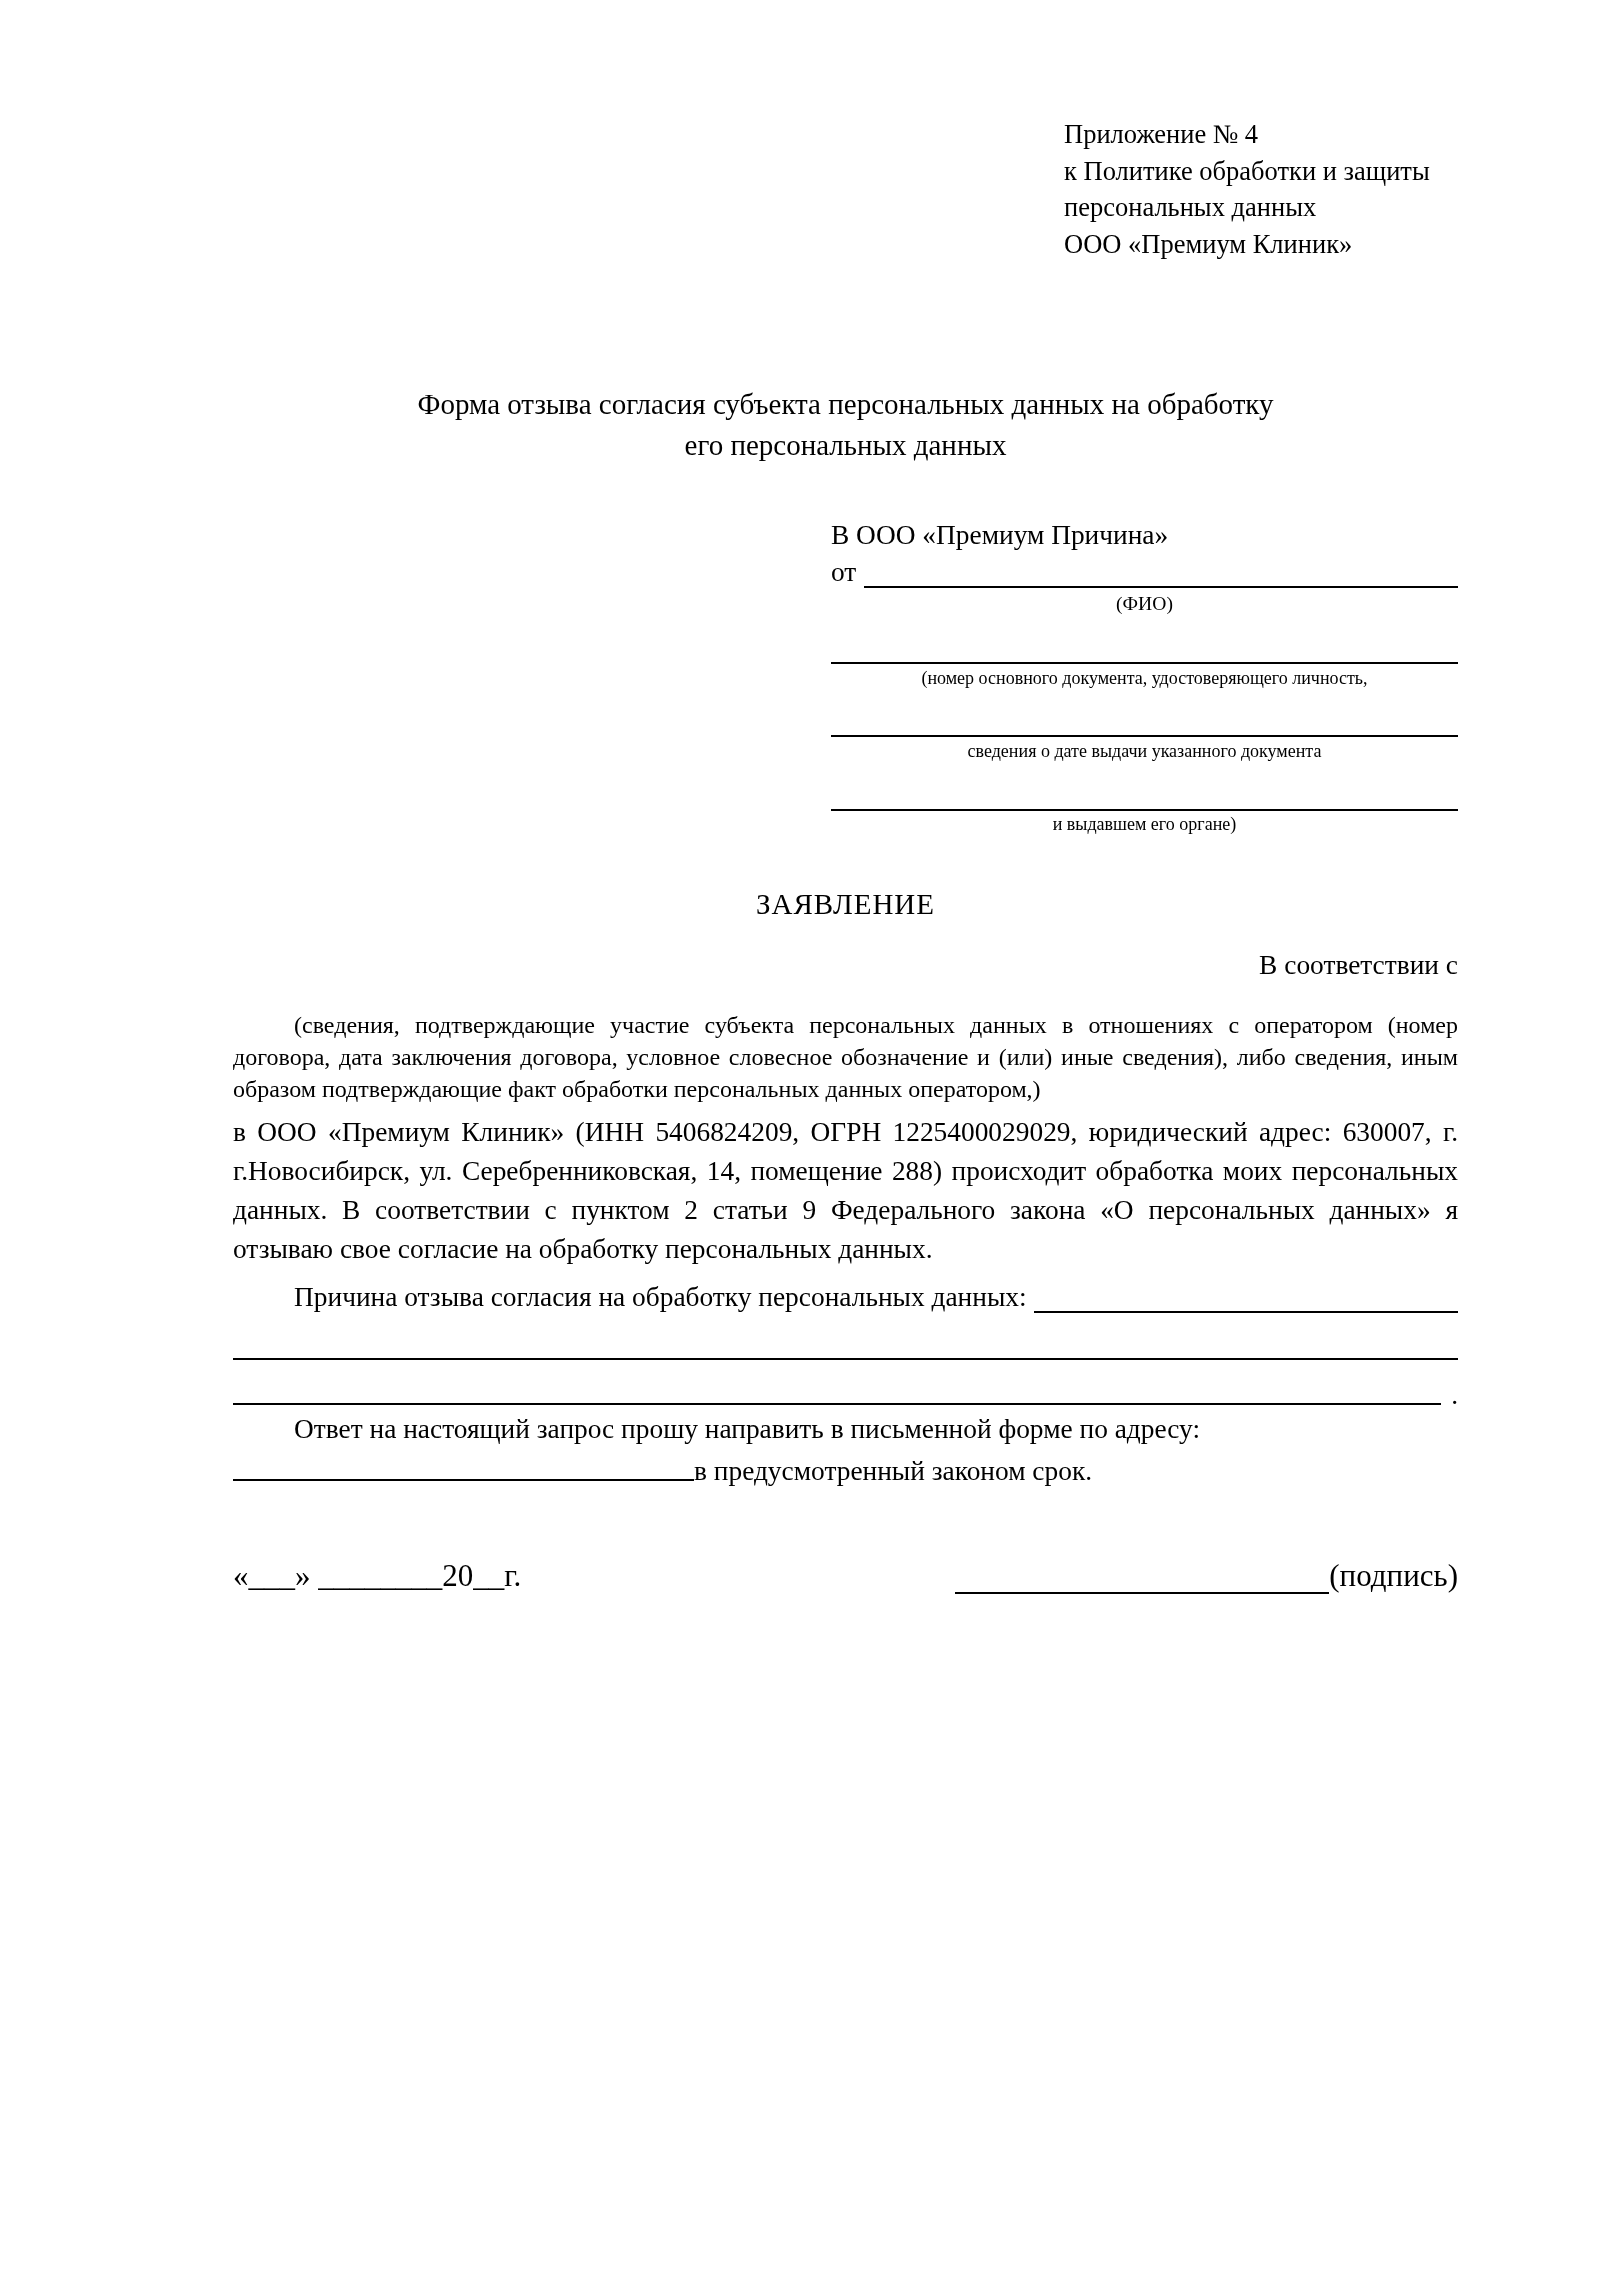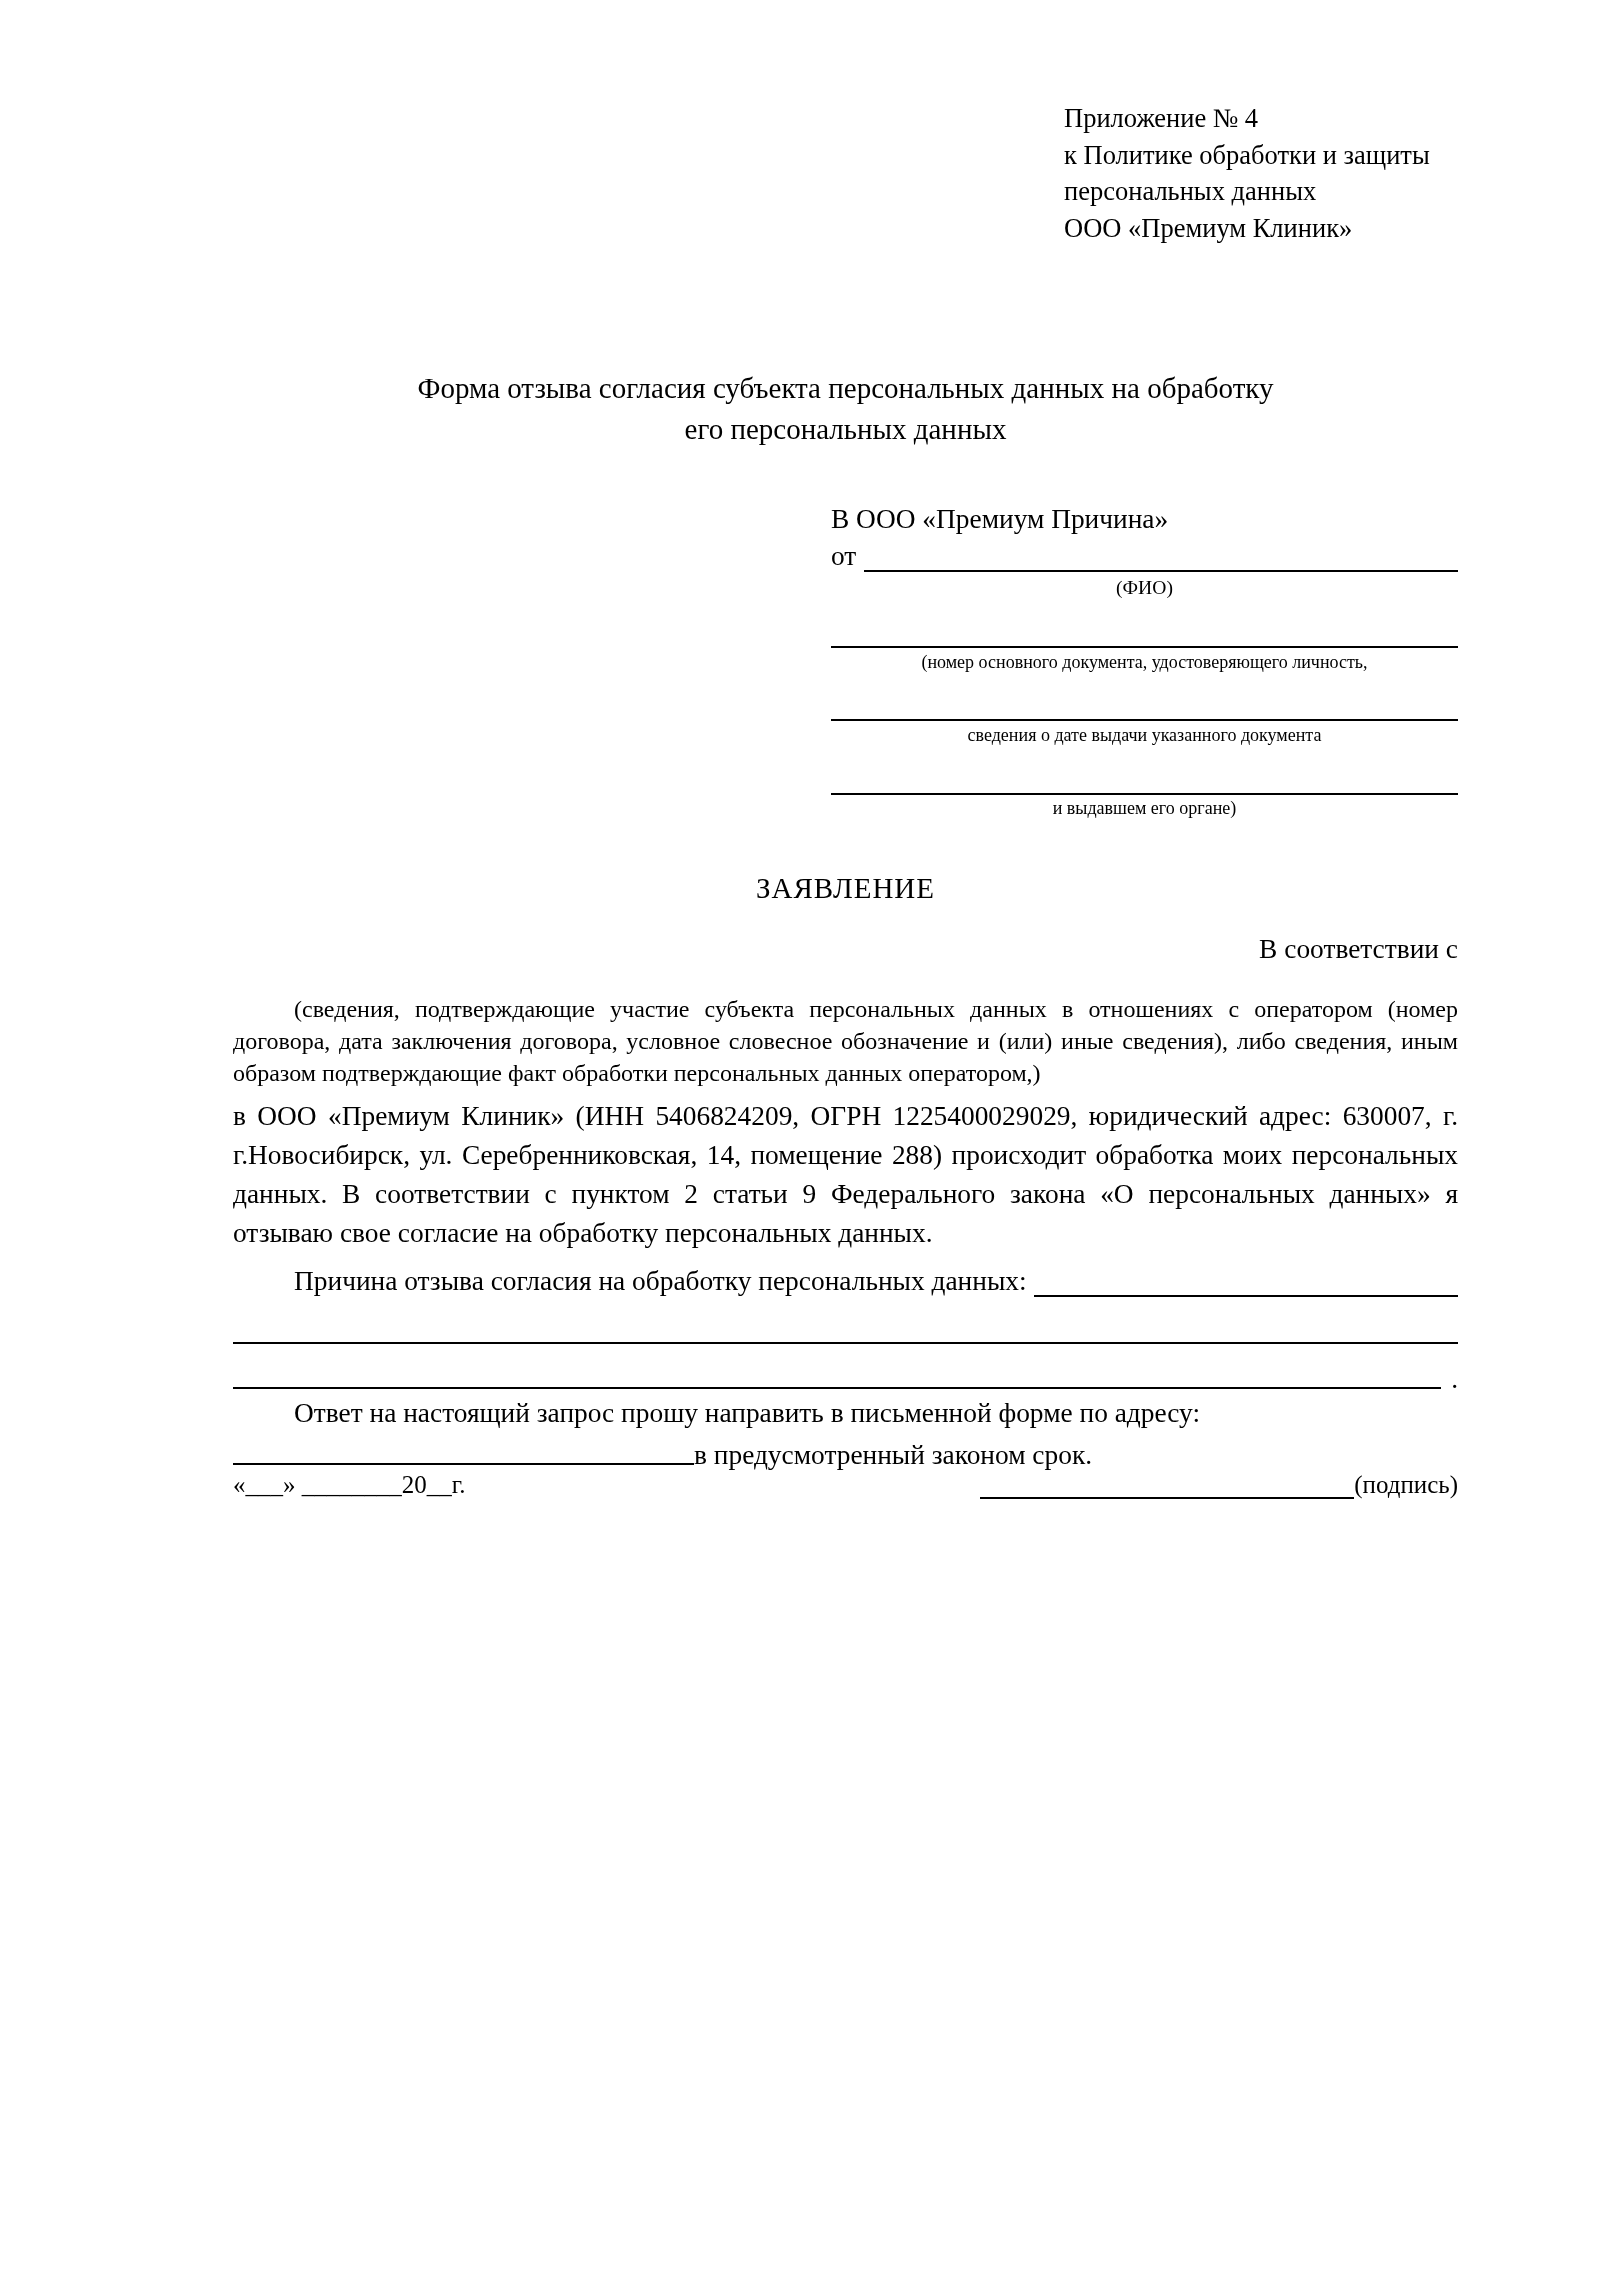--- a/index.html
+++ b/index.html
@@ -17,21 +17,21 @@
     height: 2293px;
     margin: 0 auto;
     background: #ffffff;
     box-sizing: border-box;
     padding: 0;
     overflow: hidden;
   }
   .inner {
     position: absolute;
     left: 233px;
-    top: 100px;
+    top: 116px;
     width: 1225px;
   }
 
   
   .header-block {
     margin-left: 831px;
     font-size: 26.5px;
     line-height: 1.38;
     white-space: nowrap;
   }
@@ -176,22 +176,23 @@
   .addr-row .fill-line {
     width: 461px;
     flex: 0 0 461px;
   }
   .addr-row .tail {
     flex: 0 0 auto;
   }
 
   
   .sign-row {
-    display: flex;
-    font-size: 25px;
+    margin-top: 71px;
+    display: flex;
+    font-size: 31px;
     align-items: flex-end;
     justify-content: center;
   }
   .sign-row .date {
     flex: 0 0 auto;
     white-space: nowrap;
   }
   .sign-row .spacer {
     flex: 1 1 auto;
   }

